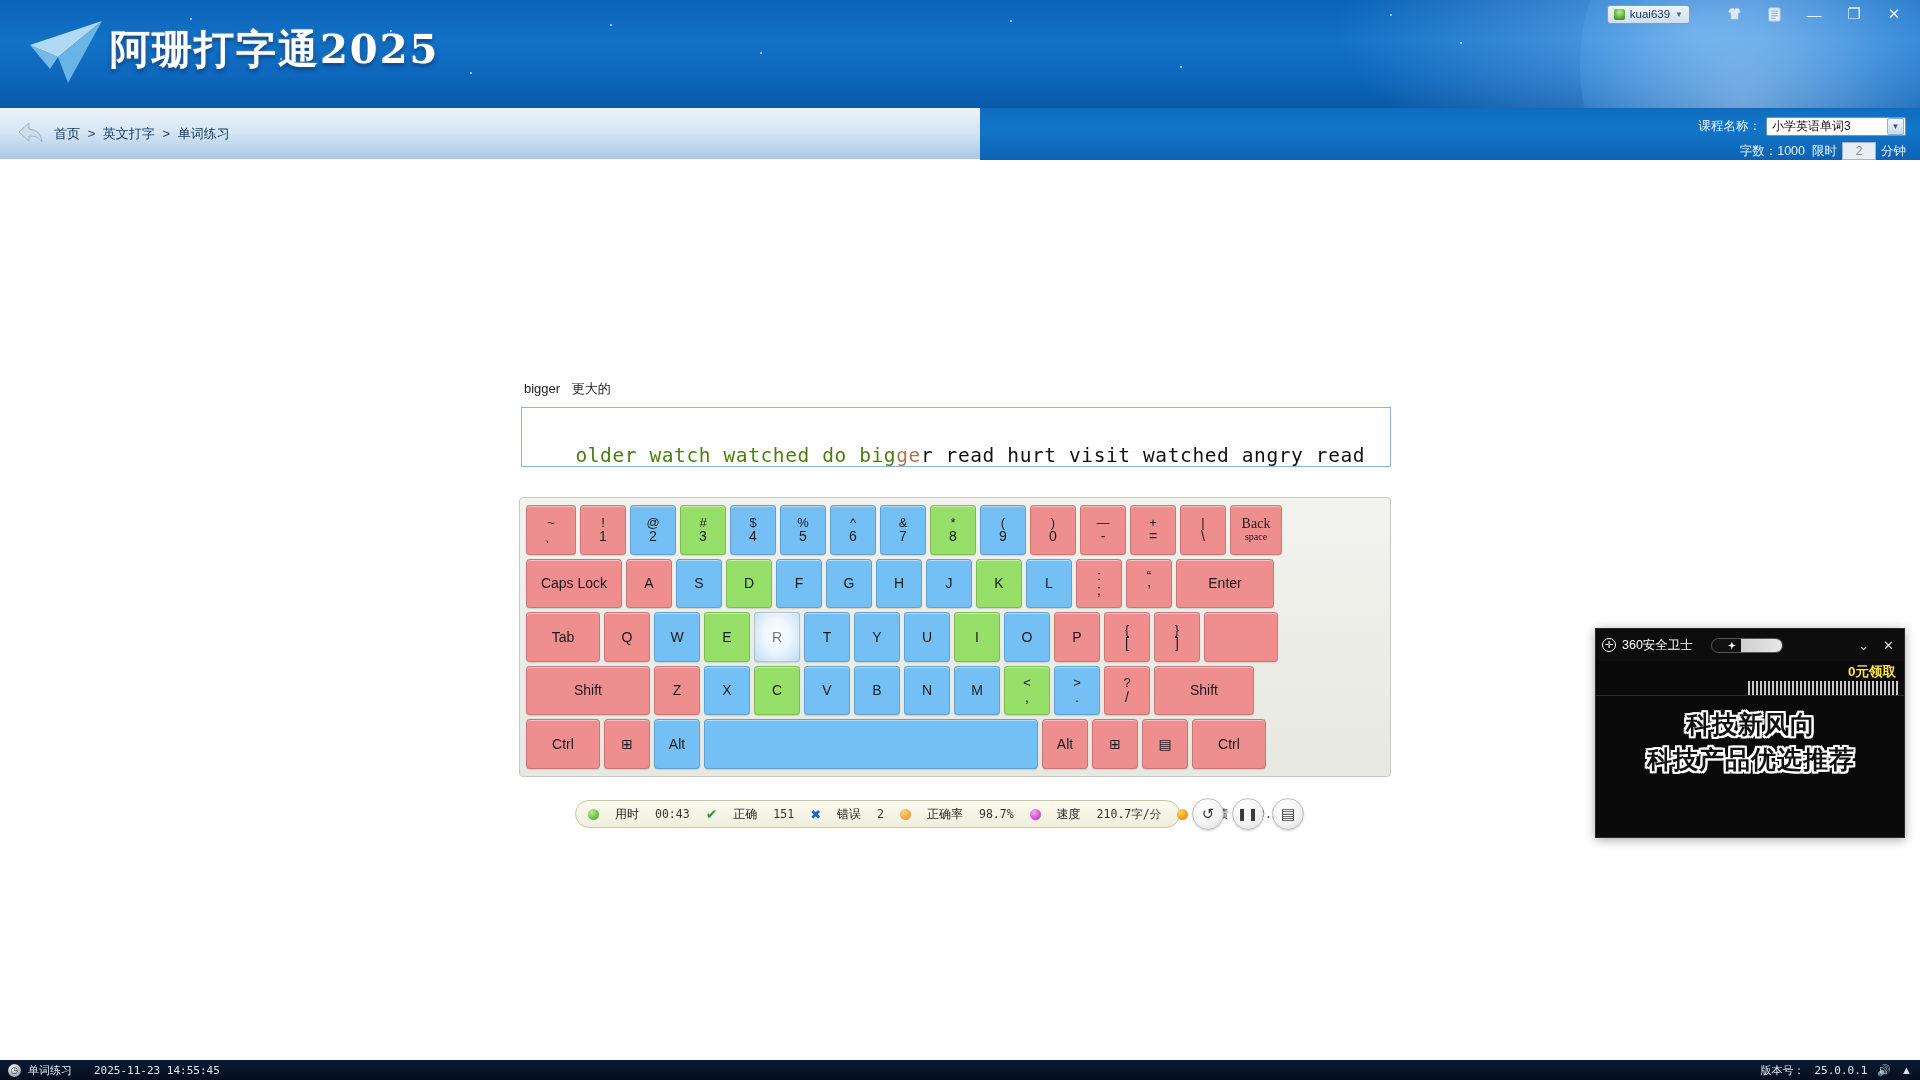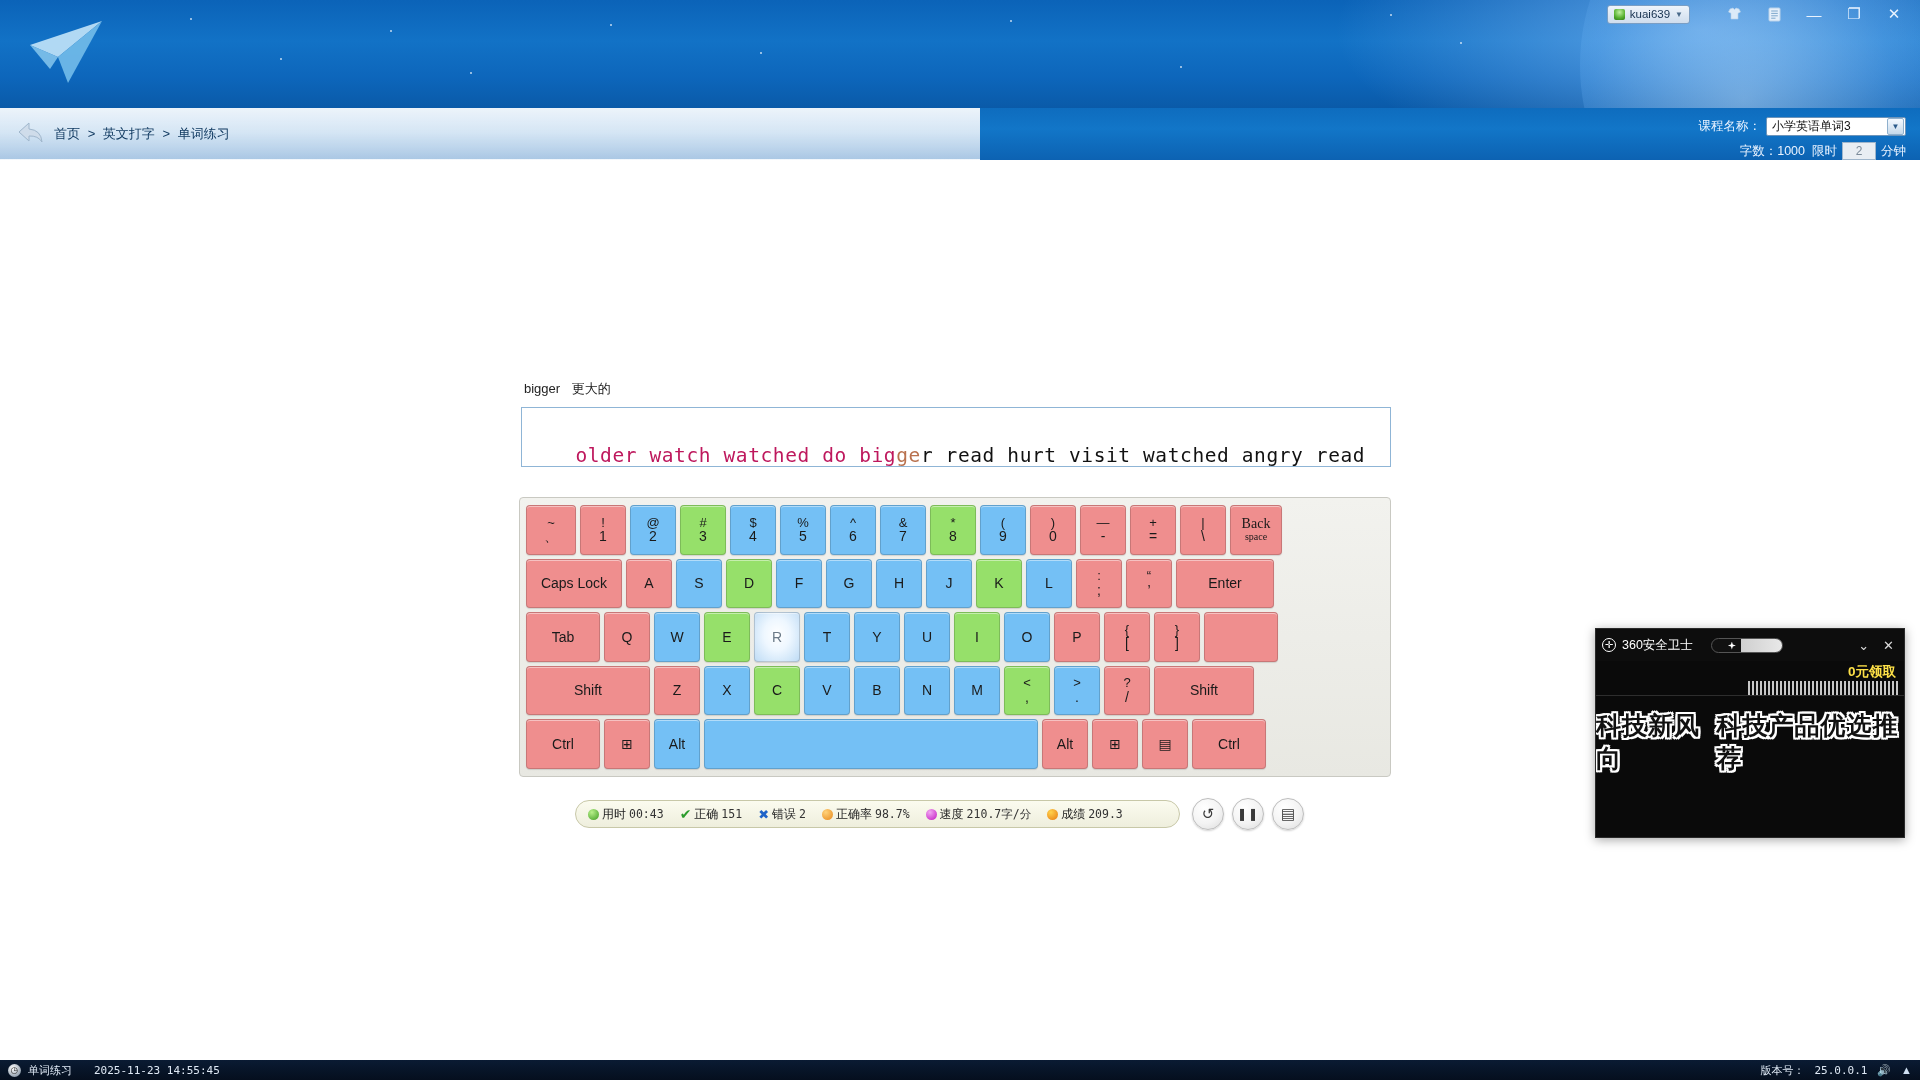--- a/index.html
+++ b/index.html
@@ -105,21 +105,21 @@
   .textpanel{
     position:absolute; left:521px; top:407px; width:870px; height:60px;
     border:1px solid #8fb5d6; background:#fff;
     padding:6px 4px 0 4px;
   }
   .tline{
     font-family:"DejaVu Sans Mono","Liberation Mono",monospace;
     font-size:19.5px; letter-spacing:.6px; white-space:pre; line-height:28px;
     color:#111;
   }
-  .tok-ok{color:#be185d;}
+  .tok-ok{color:#4d7c0f;}
   .tok-bad{color:#b9724f;}
   .tok-pending{color:#111;}
   .caret{
     display:inline-block;width:1px;height:19px;background:#111;
     vertical-align:-3px; margin-left:0px;
   }
 
   
   .kbd{
     position:absolute; left:519px; top:497px; width:872px; height:280px;
@@ -145,21 +145,21 @@
   .key .sub{font-size:10px;}
 
   
   .statbar{
     position:absolute; left:575px; top:800px; width:605px; height:28px;
     background:linear-gradient(180deg,#fbfbef 0%,#eeeedd 100%);
     border:1px solid #c8c8a8; border-radius:14px;
     display:flex; align-items:center; gap:0px; padding:0 12px;
     font-size:12px; color:#2a2a2a; white-space:nowrap;
   }
-  .sitem{display:flex;align-items:center;gap:3px;margin-right:16px;}
+  .sitem{display:flex;align-items:center;gap:16px;margin-right:16px;}
   .sitem .lbl{color:#222;}
   .sitem .val{color:#333; font-family:"DejaVu Sans Mono","Liberation Mono",monospace; font-size:11.5px;}
   .dot{width:11px;height:11px;border-radius:50%;display:inline-block;}
   .dot.green{background:radial-gradient(circle at 35% 30%,#b8f08a,#3e9c22);}
   .dot.orange{background:radial-gradient(circle at 35% 30%,#ffd27a,#e8881a);}
   .dot.purple{background:radial-gradient(circle at 35% 30%,#f2a6f2,#c217c2);}
   .dot.star{background:radial-gradient(circle at 35% 30%,#ffd24d,#e87a10); position:relative;}
   .chk{color:#2c9c2c;font-weight:bold;font-size:14px;}
   .xmk{color:#1f63c8;font-weight:bold;font-size:13px;}
 
@@ -198,21 +198,21 @@
     position:absolute; right:8px; top:34px; color:#fde047; font-size:13.5px; font-weight:bold;
   }
   .ad-bars{
     position:absolute; left:152px; top:52px; width:150px; height:14px;
     background:repeating-linear-gradient(90deg,#e8e8e8 0 2px,#0a0a0a 2px 4px);
     opacity:.85;
   }
   .ad-div{position:absolute;left:0;top:66px;width:310px;height:1px;background:#2e2e2e;}
   .ad-body{
     position:absolute; left:0; top:68px; width:310px; height:90px; background:#0a0a0a;
-    display:flex; align-items:center; justify-content:center; gap:2px;
+    display:flex; flex-direction:column; align-items:center; justify-content:center; gap:2px;
   }
   .ad-h1,.ad-h2{
     color:#111; font-weight:bold; font-size:25px; letter-spacing:1px;
     text-shadow:
       -2px -2px 0 #fff, 2px -2px 0 #fff, -2px 2px 0 #fff, 2px 2px 0 #fff,
       0 -2px 0 #fff, 0 2px 0 #fff, -2px 0 0 #fff, 2px 0 0 #fff;
   }
   .ad-foot{
     position:absolute; left:0; top:158px; width:310px; height:52px;
     background:linear-gradient(180deg,#f2f5f9 0%,#e3e9f1 100%);
@@ -262,20 +262,21 @@
   <div class="star" style="left:1010px;top:20px;"></div>
   <div class="star" style="left:1180px;top:66px;"></div>
   <div class="star" style="left:1390px;top:14px;"></div>
   <div class="star" style="left:1460px;top:42px;"></div>
 
   <svg class="logo-plane" viewBox="0 0 78 72">
     <polygon points="2,28 74,4 30,40" fill="#bfe2f7" opacity=".92"></polygon>
     <polygon points="30,40 74,4 40,66" fill="#6fb8e8" opacity=".95"></polygon>
     <polygon points="2,28 30,40 22,52" fill="#8fcdf0" opacity=".8"></polygon>
   </svg>
+  <div class="app-title">阿珊打字通2025</div>
 
   <div class="win-ctrls">
     <div class="userbadge">
       <span class="uicon"></span>
       <span>kuai639</span>
       <span style="font-size:8px;color:#4a6a8a;">▼</span>
     </div>
     <div class="wbtn">
       <svg width="15" height="14" viewBox="0 0 15 14">
           <path d="M3 2 L6 1 L7.5 2.6 L9 1 L12 2 L13.5 5 L11 6.2 L11 12 L4 12 L4 6.2 L1.5 5 Z" fill="#dceaf8" stroke="#b9d2ea" stroke-width=".6"></path>

